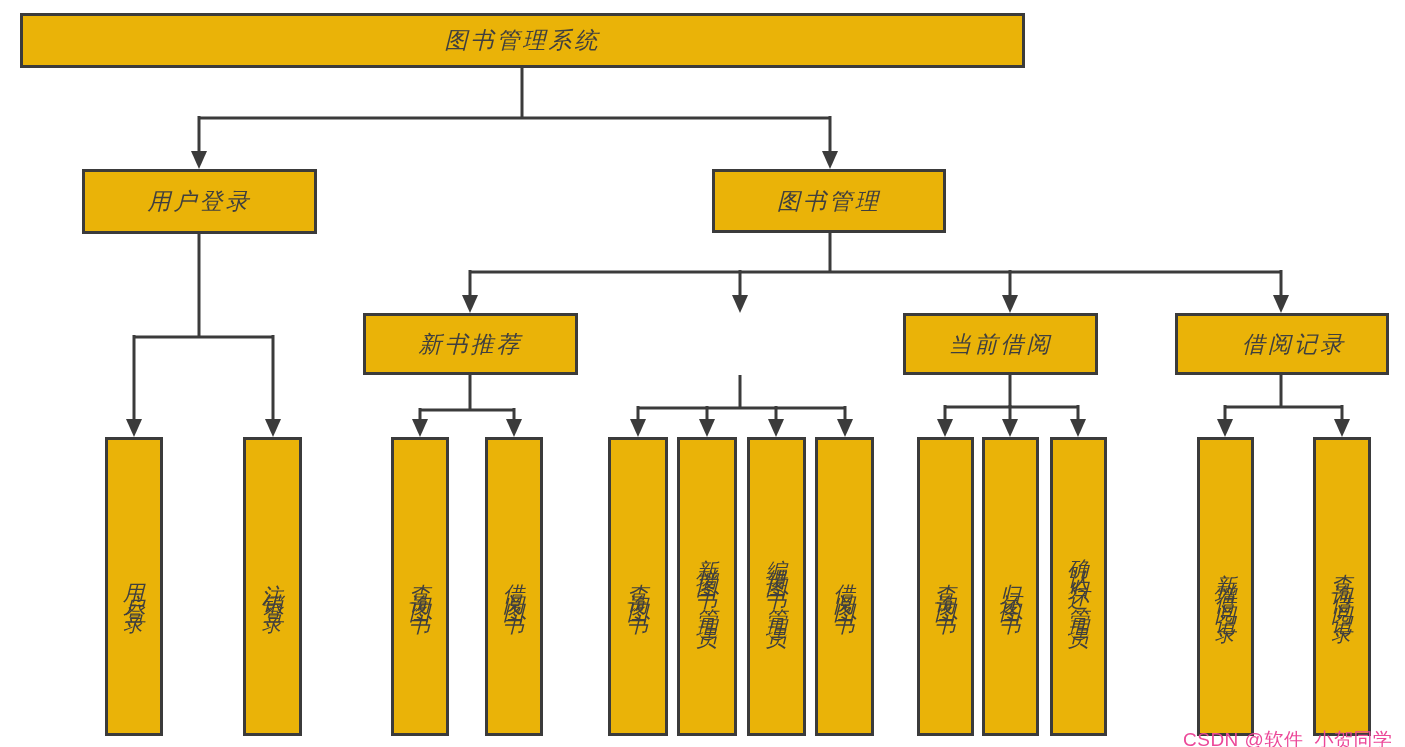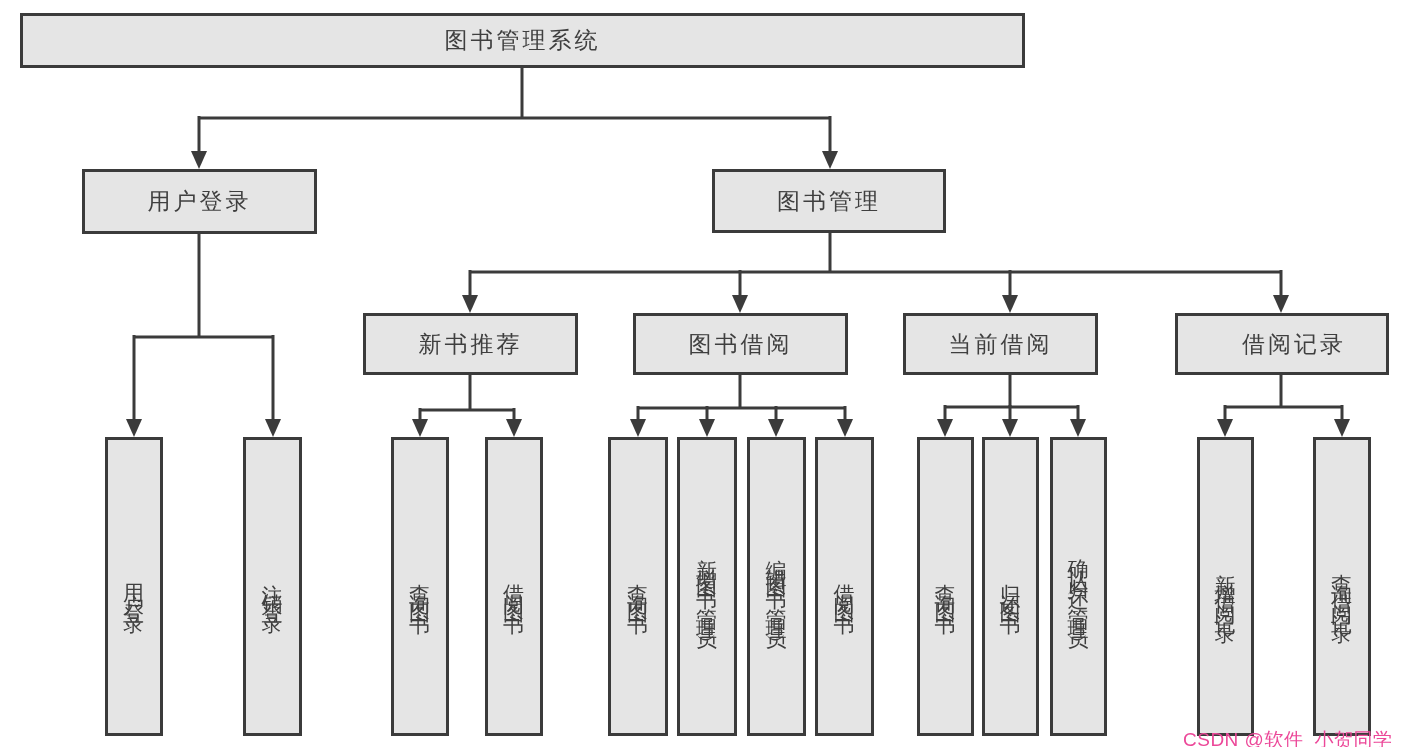--- a/index.html
+++ b/index.html
@@ -13,24 +13,25 @@
     color: #3f3f3f;
     overflow: hidden;
   }
   #wires { position: absolute; left: 0; top: 0; width: 1405px; height: 747px; }
   #wires line { stroke: #3b3b3b; stroke-width: 3; }
   #wires polygon { fill: #3b3b3b; }
 
   .node {
     position: absolute;
     border: 3px solid #3b3b3b;
-    background: #e5e5e5;
+    background: #eab308;
     display: flex;
     align-items: center;
     justify-content: center;
+    font-style: italic;
   }
   .h-label { font-size: 23px; letter-spacing: 3px; white-space: nowrap; }
 
   
   #root-box { left: 20px; top: 13px; width: 1005px; height: 55px; }
 
   
   #l2-user  { left: 82px;  top: 169px; width: 235px; height: 65px; }
   #l2-book  { left: 712px; top: 169px; width: 234px; height: 64px; }
 
@@ -164,23 +165,20 @@
   <div class="node" id="l2-user">
     <span class="h-label">用户登录</span>
   </div>
   <div class="node l3" id="l3-newbook">
     <span class="h-label">新书推荐</span>
   </div>
 
   <div class="node" id="l2-book">
     <span class="h-label">图书管理</span>
   </div>
-  <div class="node l3" id="l3-borrow">
-    <span class="h-label">图书借阅</span>
-  </div>
   <div class="node l3" id="l3-current">
     <span class="h-label">当前借阅</span>
   </div>
   <div class="node l3" id="l3-record">
     <span class="h-label">借阅记录</span>
   </div>
 
   <div class="node leaf" id="leaf-login-0">
     <span class="v-label">用户登录</span>
   </div>

